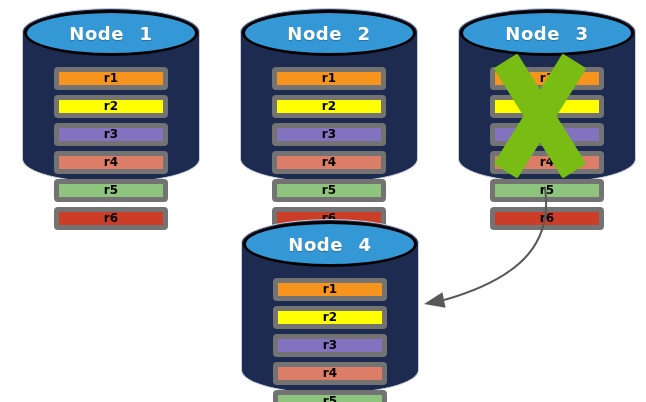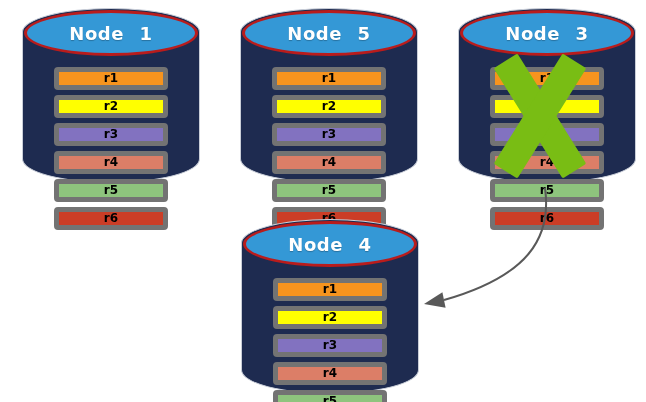--- a/index.html
+++ b/index.html
@@ -14,21 +14,21 @@
   .node4{left:241px;top:219px;}
   .cyl-body{
     position:absolute;left:0;top:0;right:0;bottom:0;
     border-radius:89px / 24px;
     border:1px solid #c9ced8;
     box-sizing:border-box;
   }
   .cyl-top{
     position:absolute;left:2px;right:2px;top:2px;height:46px;
     border-radius:50%;
-    border:3px solid #b91c1c;
+    border:3px solid #000000;
     box-sizing:border-box;
     display:flex;align-items:center;justify-content:center;
   }
   .node-label{
     color:#ffffff;font-weight:bold;font-size:18px;
     letter-spacing:.5px;word-spacing:9px;
     text-shadow:0 1px 1px rgba(0,0,0,.25);
   }
   .rows{position:absolute;left:32px;top:59px;width:114px;}
   .row{
@@ -55,21 +55,21 @@
       <div class="row" style="background-color: rgb(130, 114, 192);">r3</div>
       <div class="row" style="background-color: rgb(220, 126, 103);">r4</div>
       <div class="row" style="background-color: rgb(142, 196, 125);">r5</div>
       <div class="row" style="background-color: rgb(203, 61, 38);">r6</div>
     </div>
   </div>
 
   <div class="node node2">
     <div class="cyl-body" style="background-color: rgb(30, 43, 80);"></div>
     <div class="cyl-top" style="background-color: rgb(52, 152, 214);">
-      <div class="node-label">Node 5</div>
+      <div class="node-label">Node 2</div>
     </div>
     <div class="rows">
       <div class="row" style="background-color: rgb(247, 148, 30);">r1</div>
       <div class="row" style="background-color: rgb(255, 255, 0);">r2</div>
       <div class="row" style="background-color: rgb(130, 114, 192);">r3</div>
       <div class="row" style="background-color: rgb(220, 126, 103);">r4</div>
       <div class="row" style="background-color: rgb(142, 196, 125);">r5</div>
       <div class="row" style="background-color: rgb(203, 61, 38);">r6</div>
     </div>
   </div>

